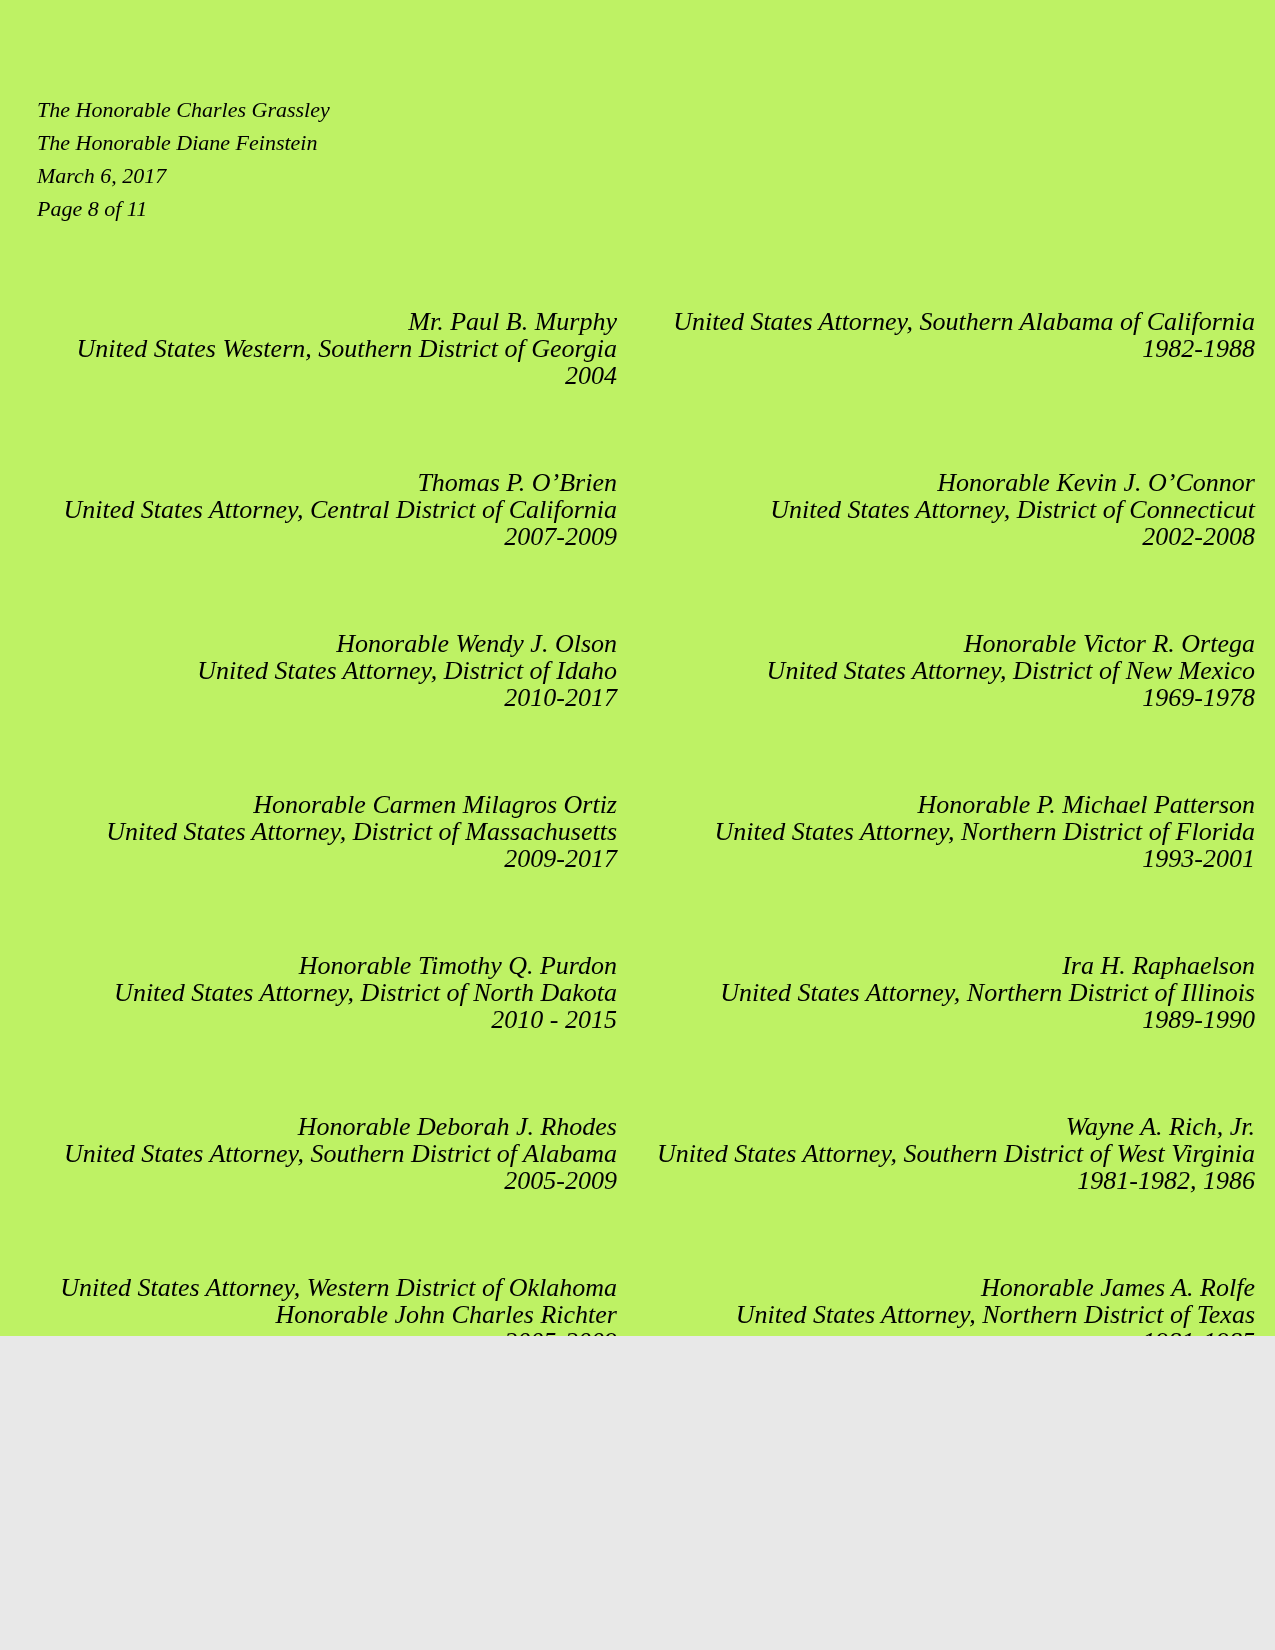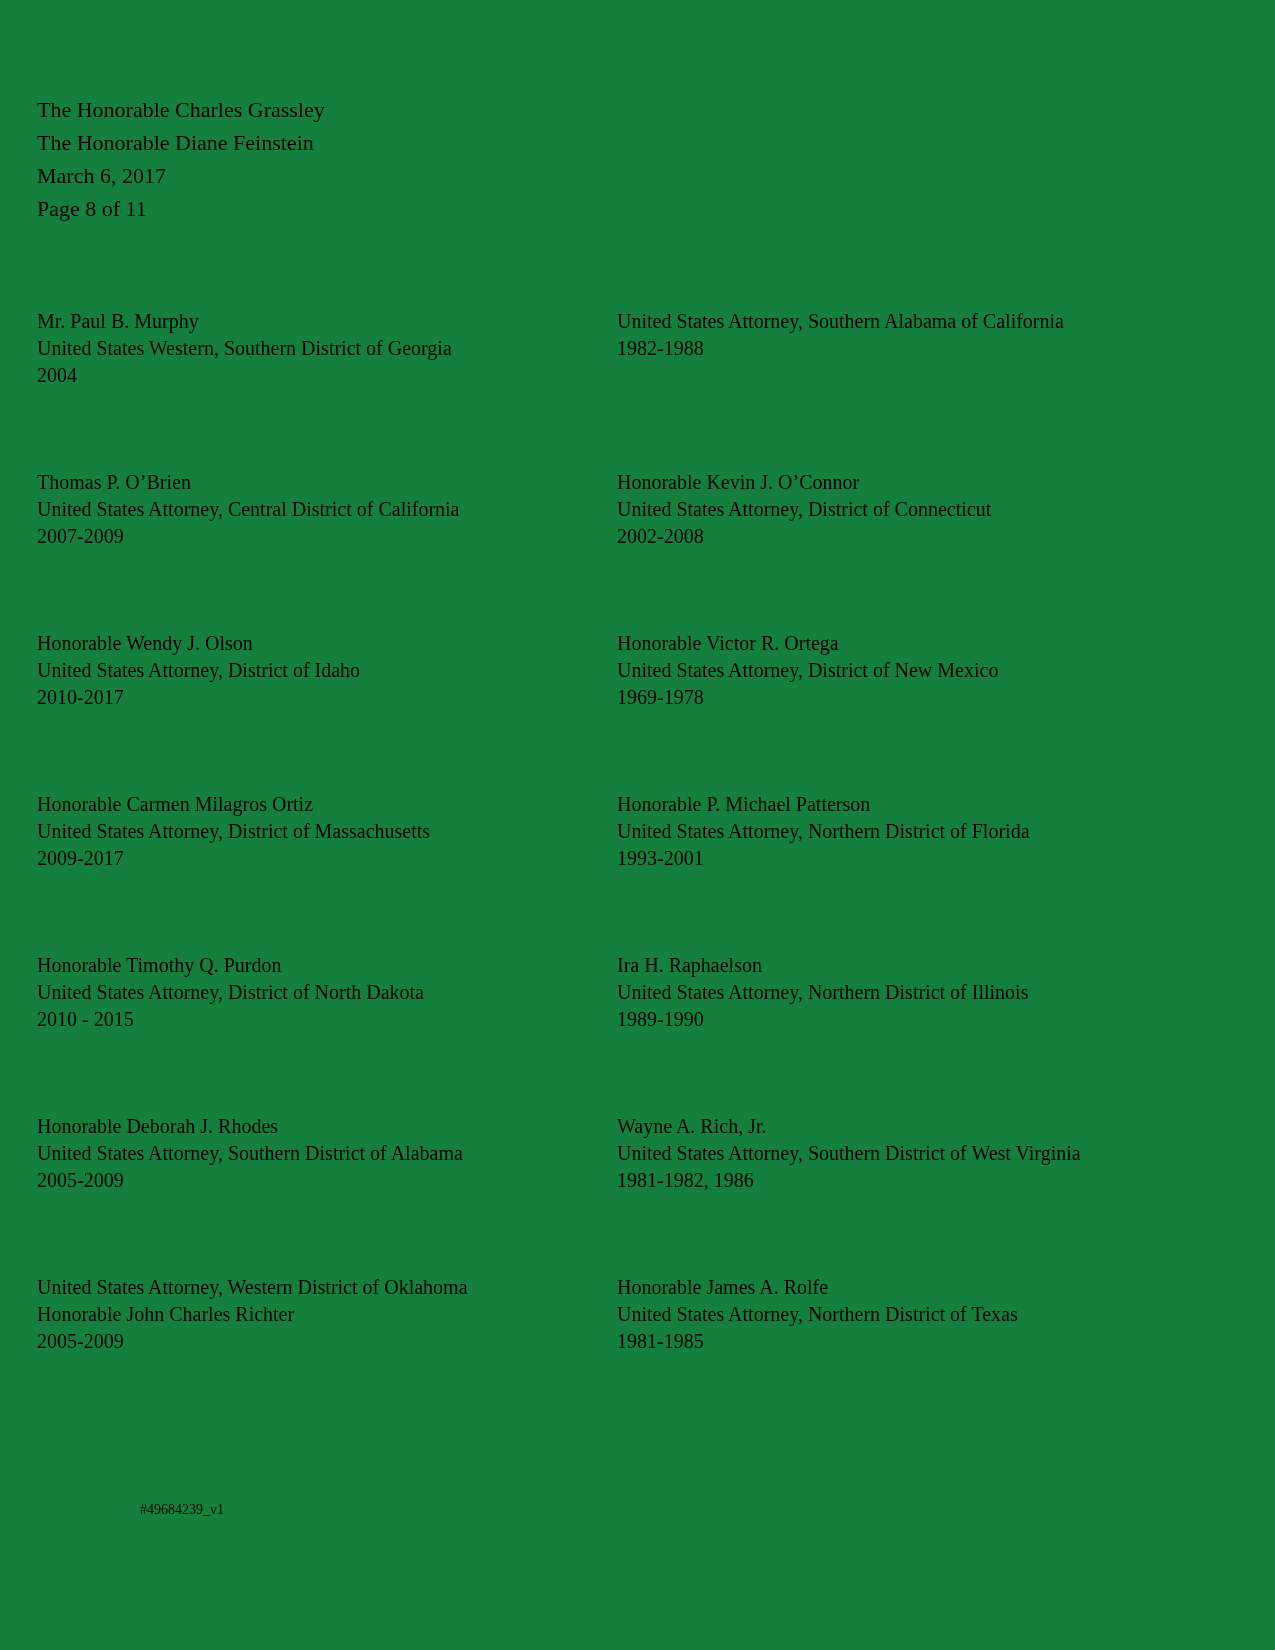--- a/index.html
+++ b/index.html
@@ -3,26 +3,27 @@
 <meta charset="utf-8">
 <style>
   html, body {
     margin: 0;
     padding: 0;
     background: #e8e8e8;
   }
   .page {
     position: relative;
     width: 1275px;
-    height: 1650px;
+    height: 1336px;
     margin: 0 auto;
-    background: #15803d;
+    background: #bef264;
     color: #000000;
     font-family: "Liberation Serif", "DejaVu Serif", serif;
     overflow: hidden;
+    font-style: italic;
   }
   .letter-header {
     position: absolute;
     left: 37px;
     top: 93px;
   }
   .letter-header p {
     margin: 0;
     font-size: 22px;
     line-height: 33px;
@@ -40,23 +41,24 @@
   .attorney-column {
     display: flex;
     flex-direction: column;
   }
   .attorney-entry {
     height: 161px;
     box-sizing: border-box;
   }
   .attorney-entry p {
     margin: 0;
-    font-size: 20px;
+    font-size: 26px;
     line-height: 27px;
     white-space: nowrap;
+    text-align: right;
   }
   .doc-footer {
     position: absolute;
     left: 140px;
     top: 1502px;
     font-size: 14px;
     font-family: "Liberation Serif", "DejaVu Serif", serif;
   }
 </style>
 </head>

